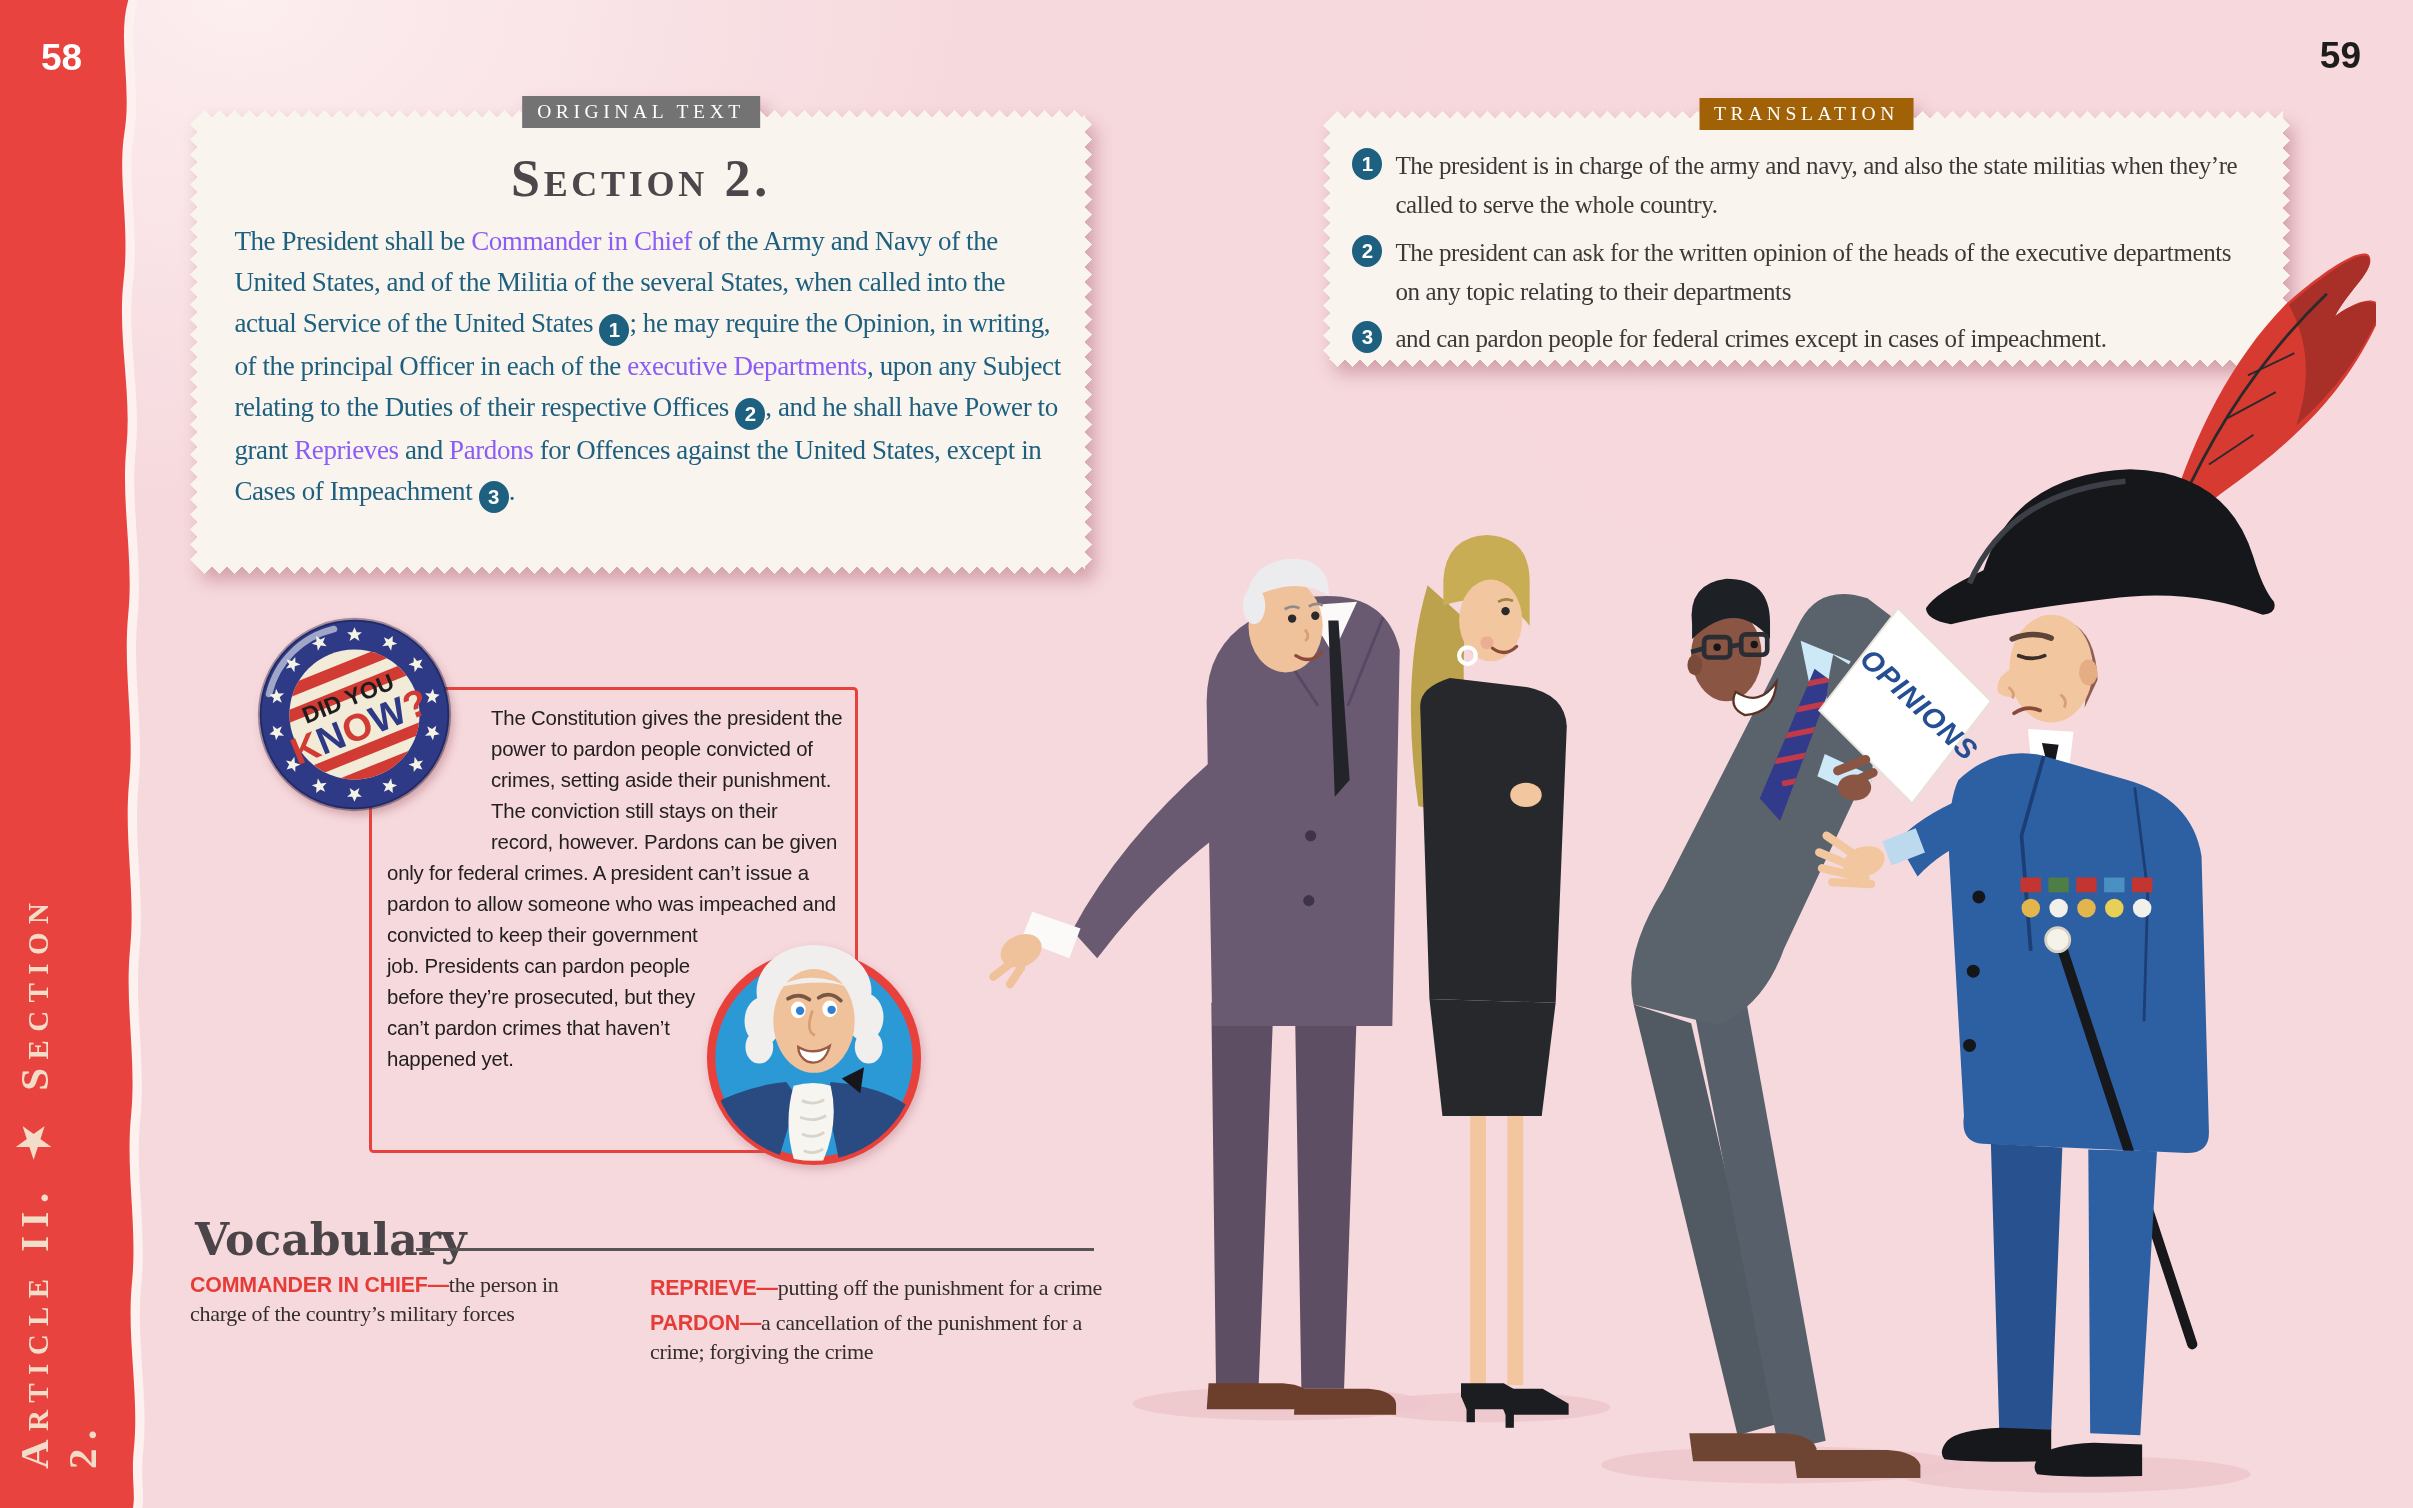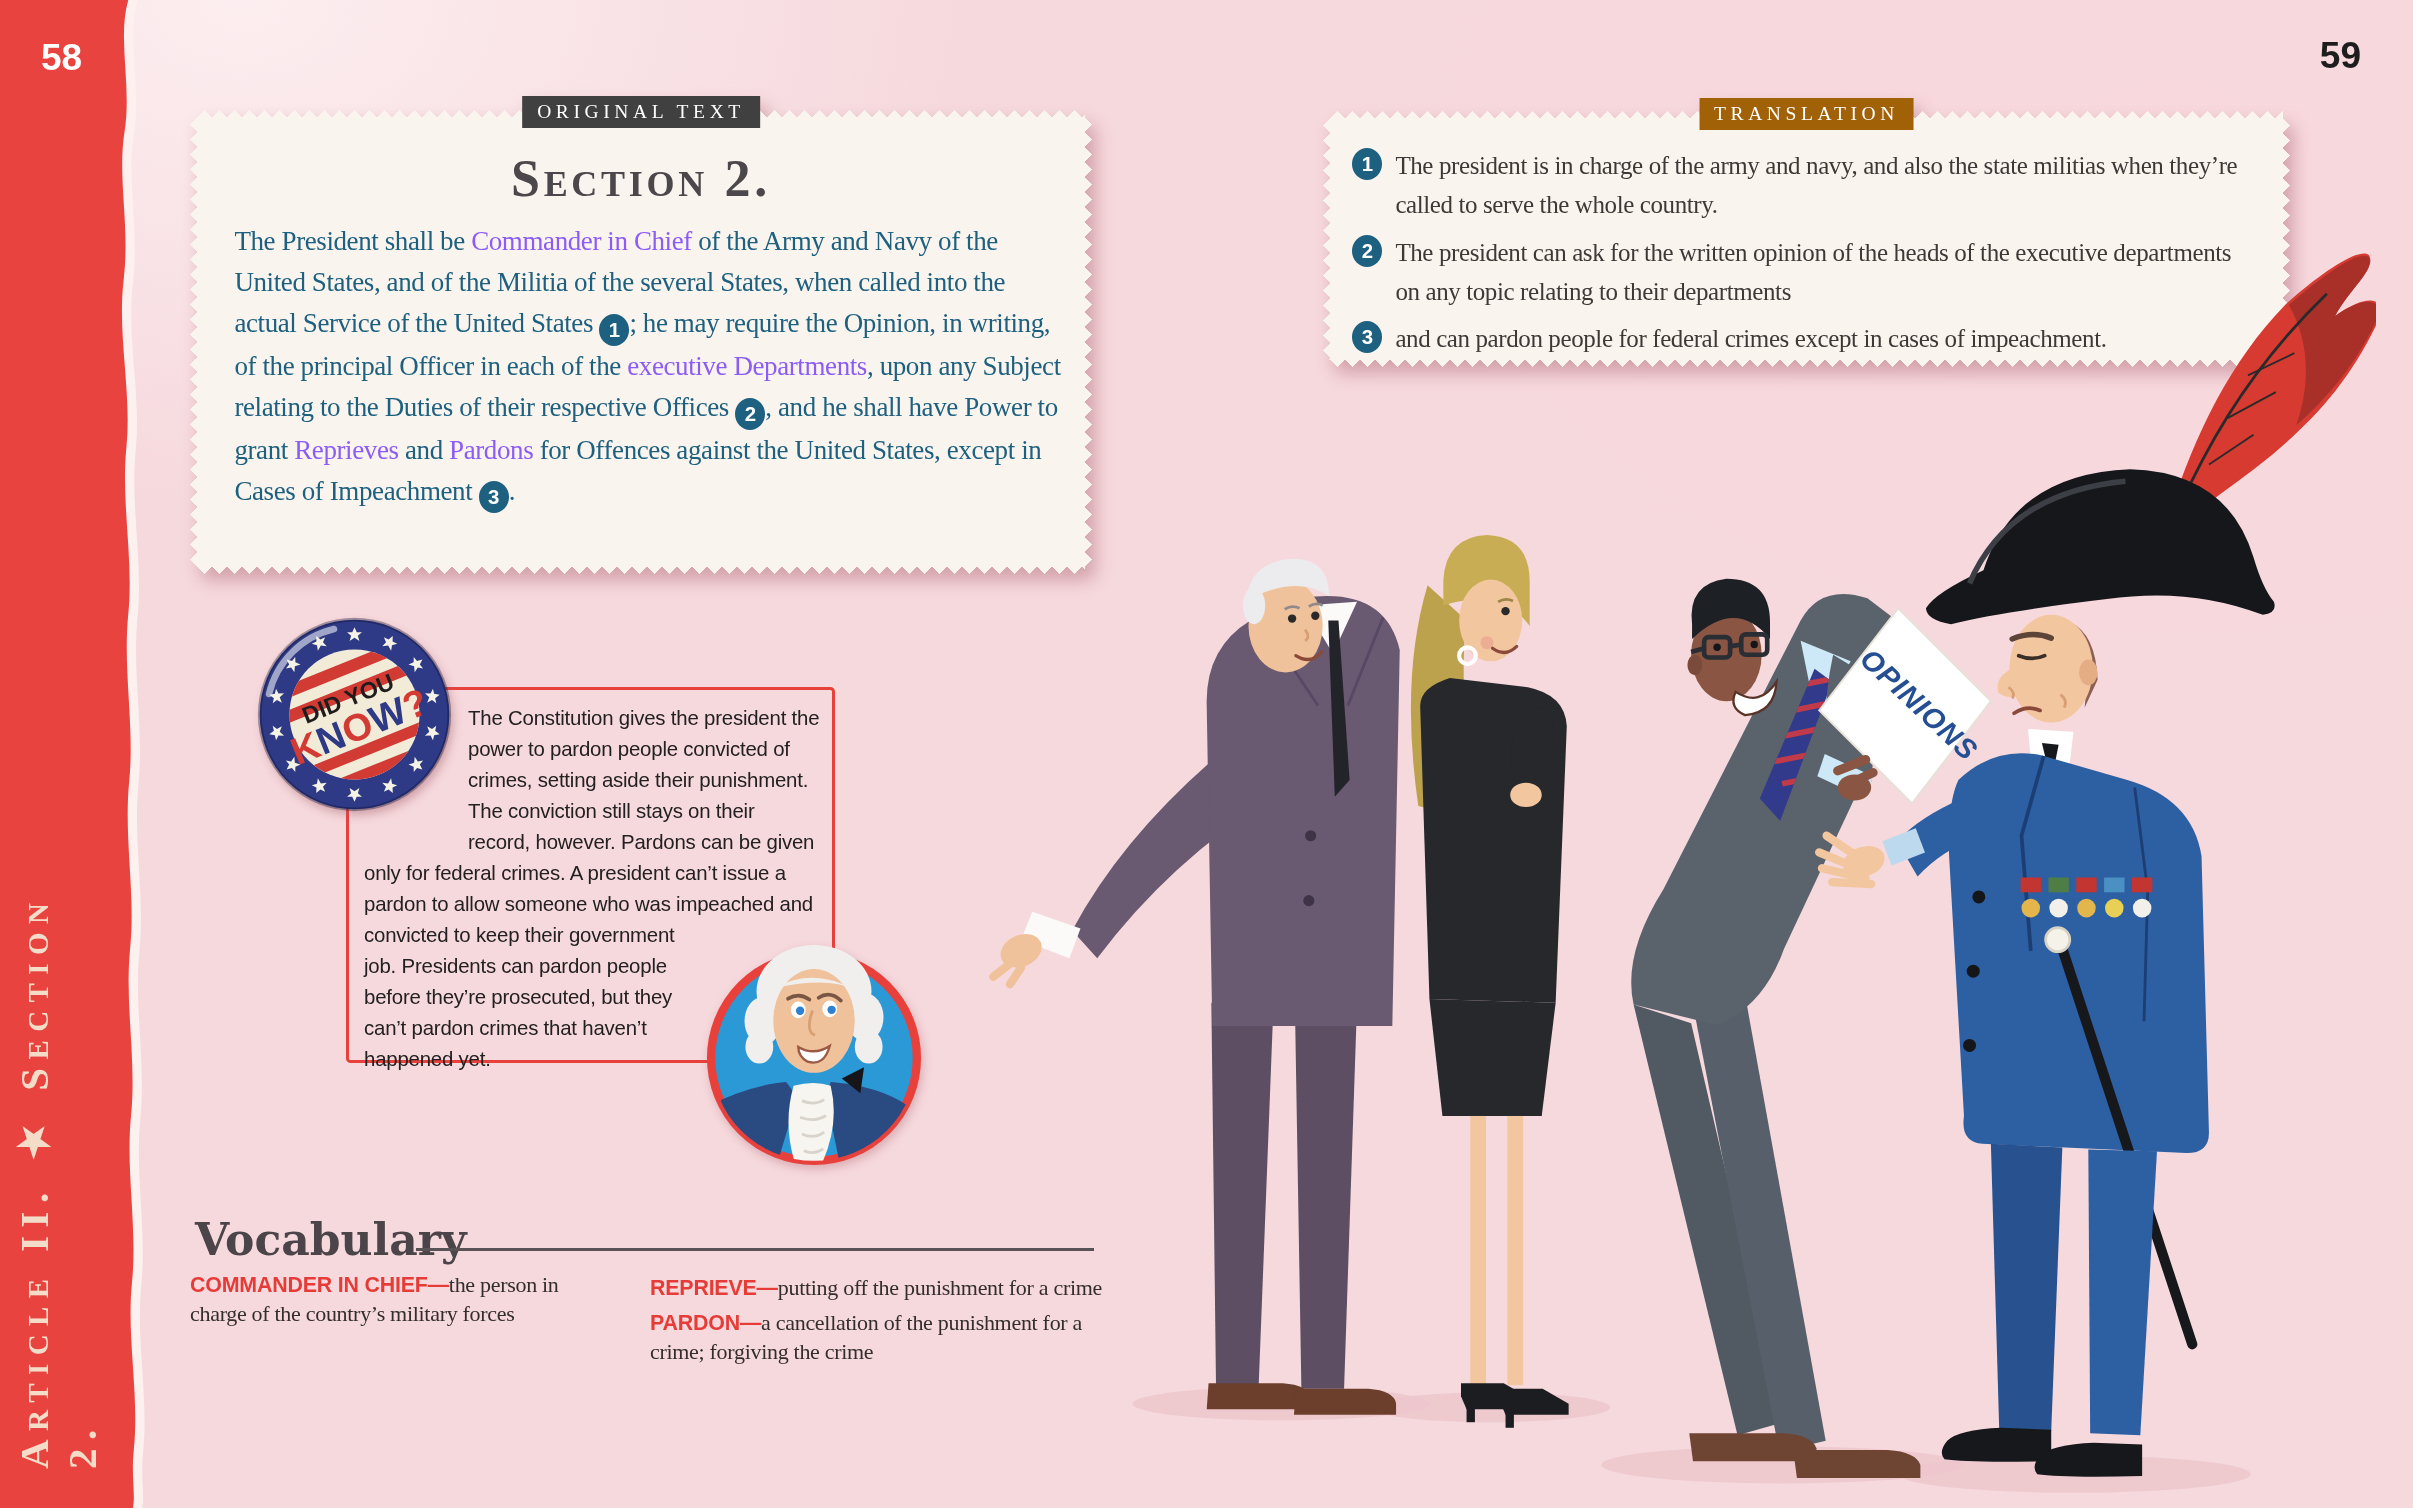--- a/index.html
+++ b/index.html
@@ -36,21 +36,21 @@
   .stamp .er{right:0;top:7.4px;bottom:7.4px;width:7.4px;background:conic-gradient(from 225deg at 100% 50%, var(--c) 90deg, #0000 0) 0 0/7.4px 15px repeat-y;}
 
   .ot-card{left:190px;top:110px;width:902px;height:464px;}
   .tr-card{left:1323px;top:111px;width:967px;height:256px;}
 
   .card-tag{
     position:absolute;left:50%;transform:translateX(-50%);
     font:400 19.5px "Liberation Serif", serif;letter-spacing:4.6px;color:#ffffff;
     padding:4.6px 15px 5.6px 15px;white-space:nowrap;z-index:5;
   }
-  .tag-navy{background:#404040;top:-14px;}
+  .tag-navy{background:#737373;top:-14px;}
   .tag-red{background:#a16207;top:-13px;}
 
   .ot-heading{
     margin:32px 0 13px 0;text-align:center;
     font:600 52px "Liberation Serif", serif;font-variant:small-caps;
     letter-spacing:3.7px;color:#4b474a;
   }
   .ot-body{
     margin:5.6px 37px;width:831px;
     font:400 27px/41px "Liberation Serif", serif;letter-spacing:-0.4px;
@@ -66,21 +66,21 @@
 
   .tr-list{margin:28px 24px 0 22px;}
   .tr-item{display:flex;gap:13px;margin-bottom:8.4px;}
   .tr-item .numcirc{flex:0 0 30px;margin-top:1.9px;}
   .tr-item .tr-text{
     font:400 25px/39px "Liberation Serif", serif;letter-spacing:-0.4px;color:#3e3937;
   }
 
   
   .dyk-box{
-    left:346px;top:687px;width:489px;height:376px;
+    left:369px;top:687px;width:489px;height:466px;
     border:3.7px solid #e8413c;border-radius:4.6px;box-sizing:border-box;
   }
   .dyk-text{
     position:absolute;inset:13px 11px 0 15px;
     font:400 20.4px/31px "Liberation Sans", sans-serif;letter-spacing:-0.2px;color:#232021;
   }
   .spacer-badge{float:left;width:104px;height:132px;}
   .spacer-gw{float:right;width:141px;height:434px;shape-outside:inset(230px 0 0 0);}
   .badge-svg{left:256px;top:615px;width:197px;height:199px;filter:drop-shadow(3.7px 5.6px 4.6px rgba(160,90,100,.45));}
   .gw-svg{left:695px;top:919px;width:238px;height:278px;filter:drop-shadow(2.8px 4.6px 4.6px rgba(160,90,100,.35));}

